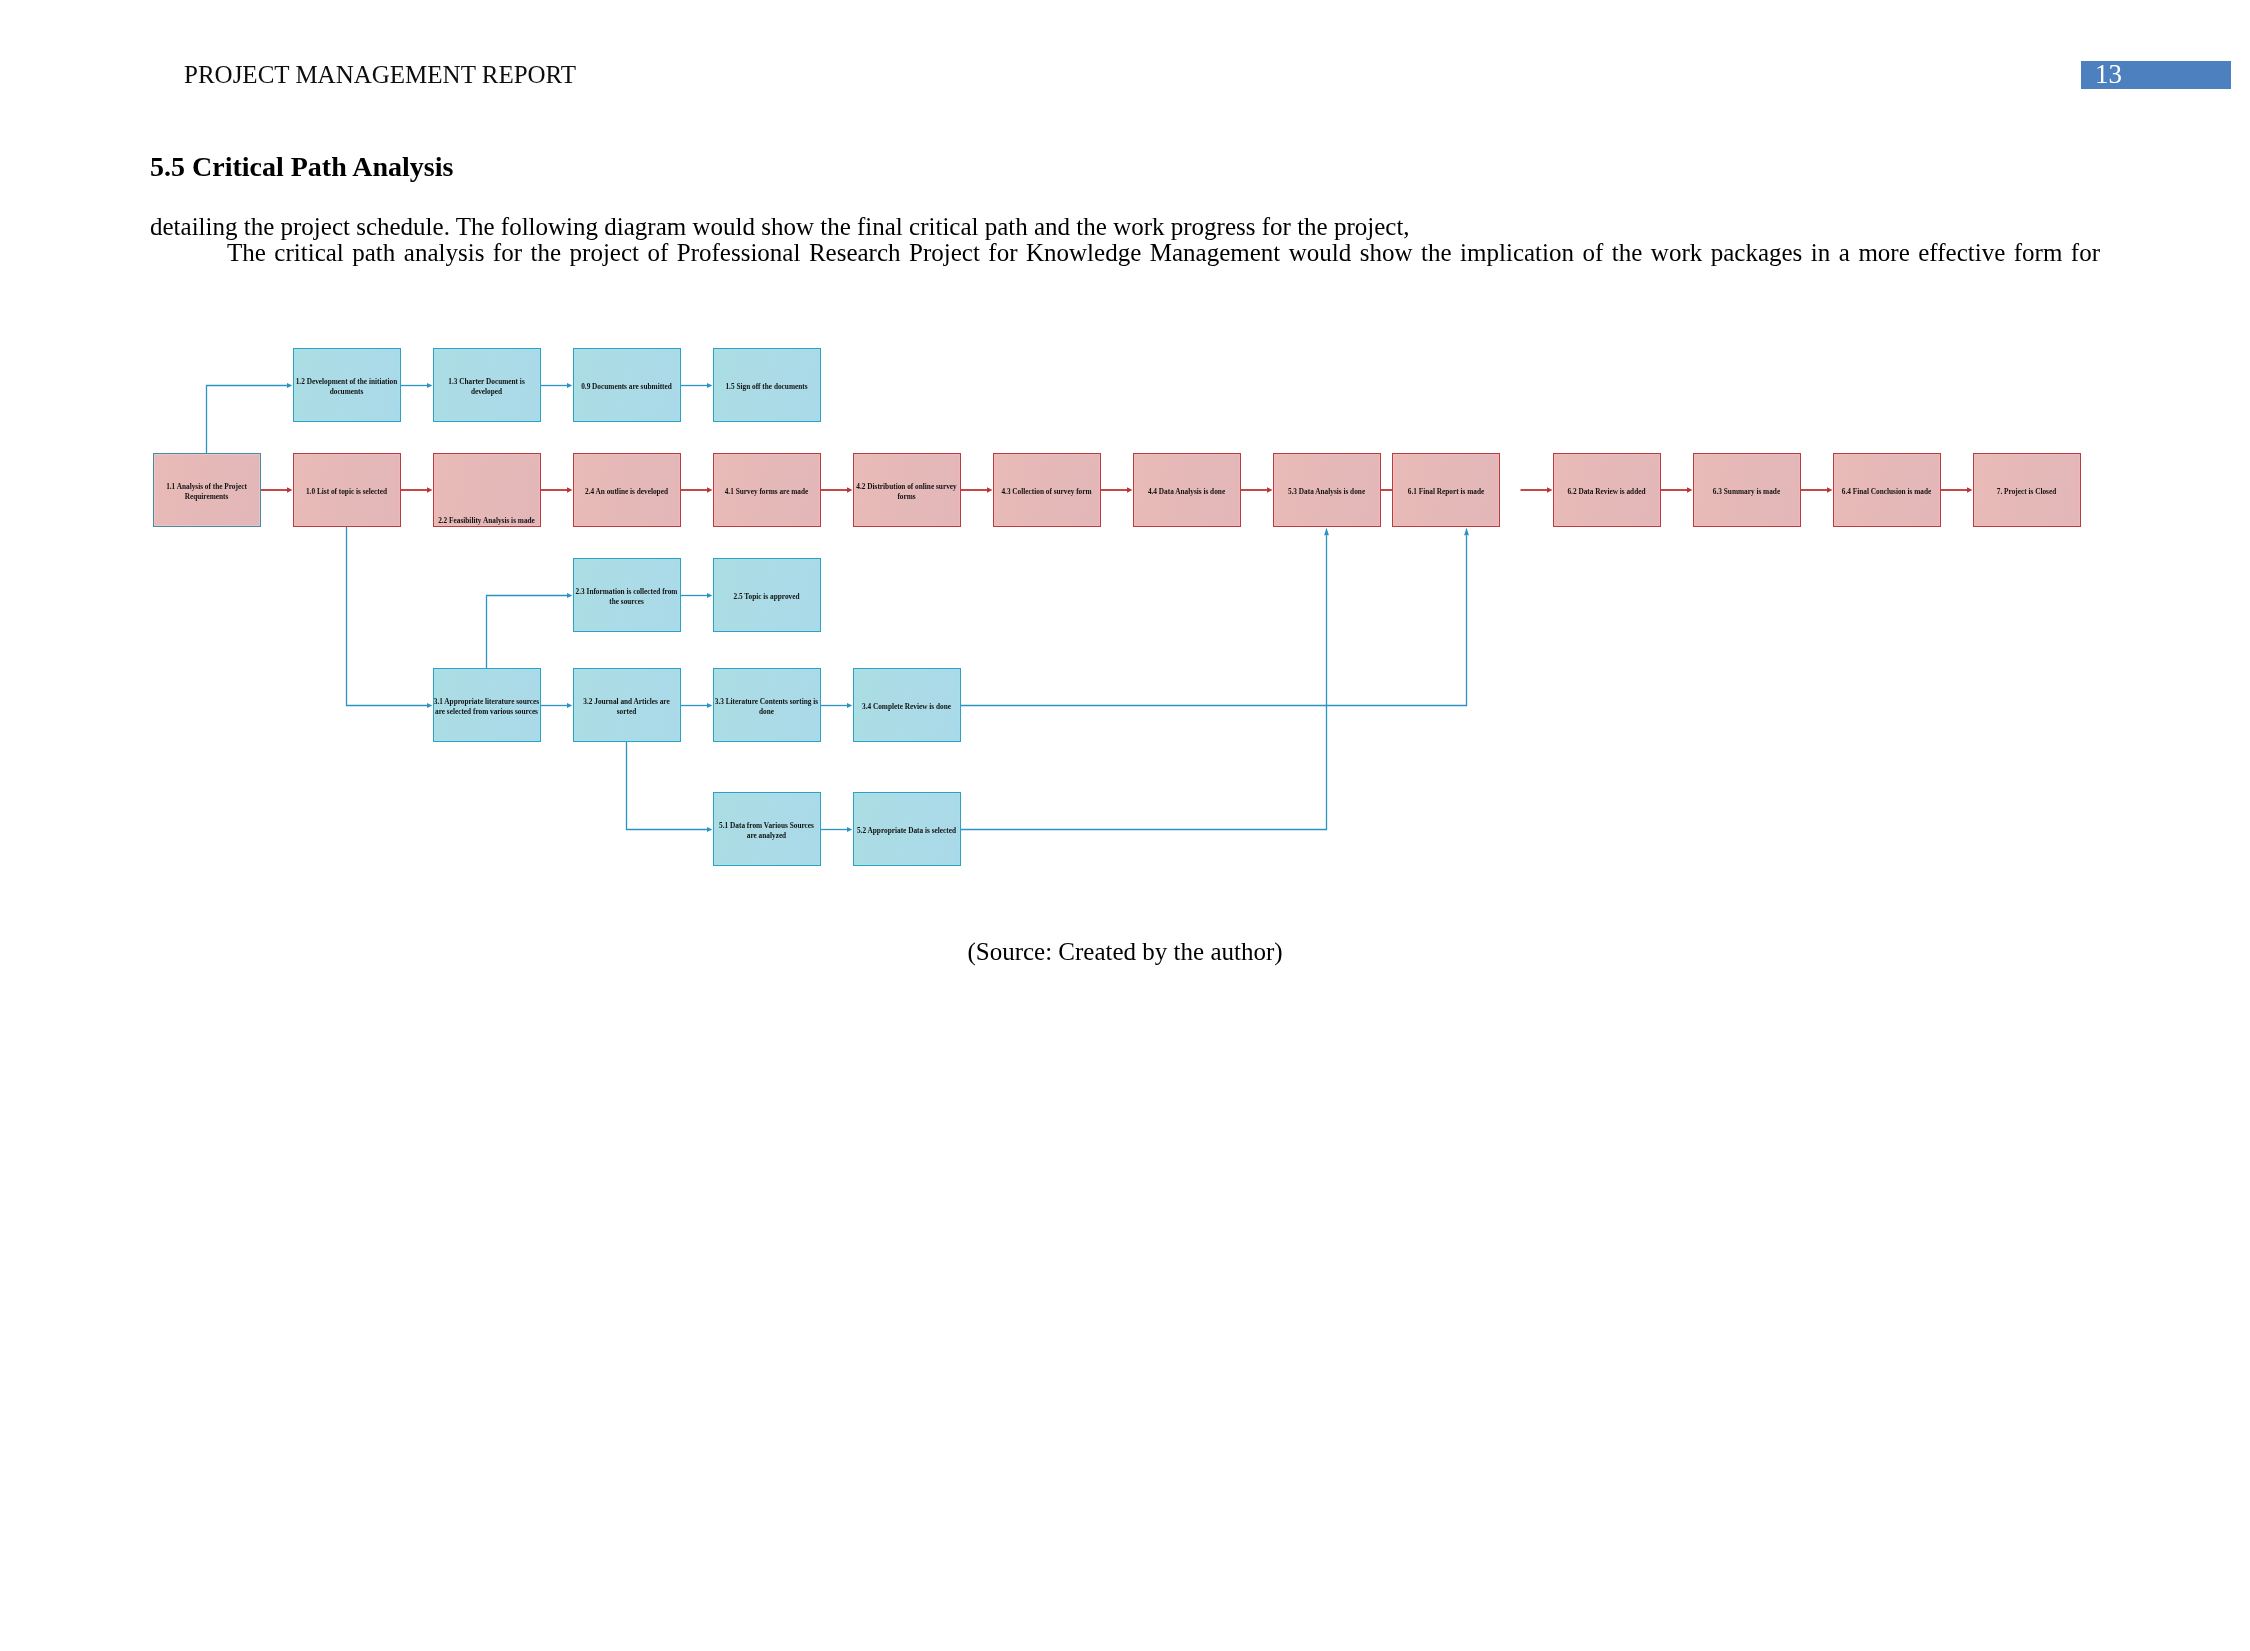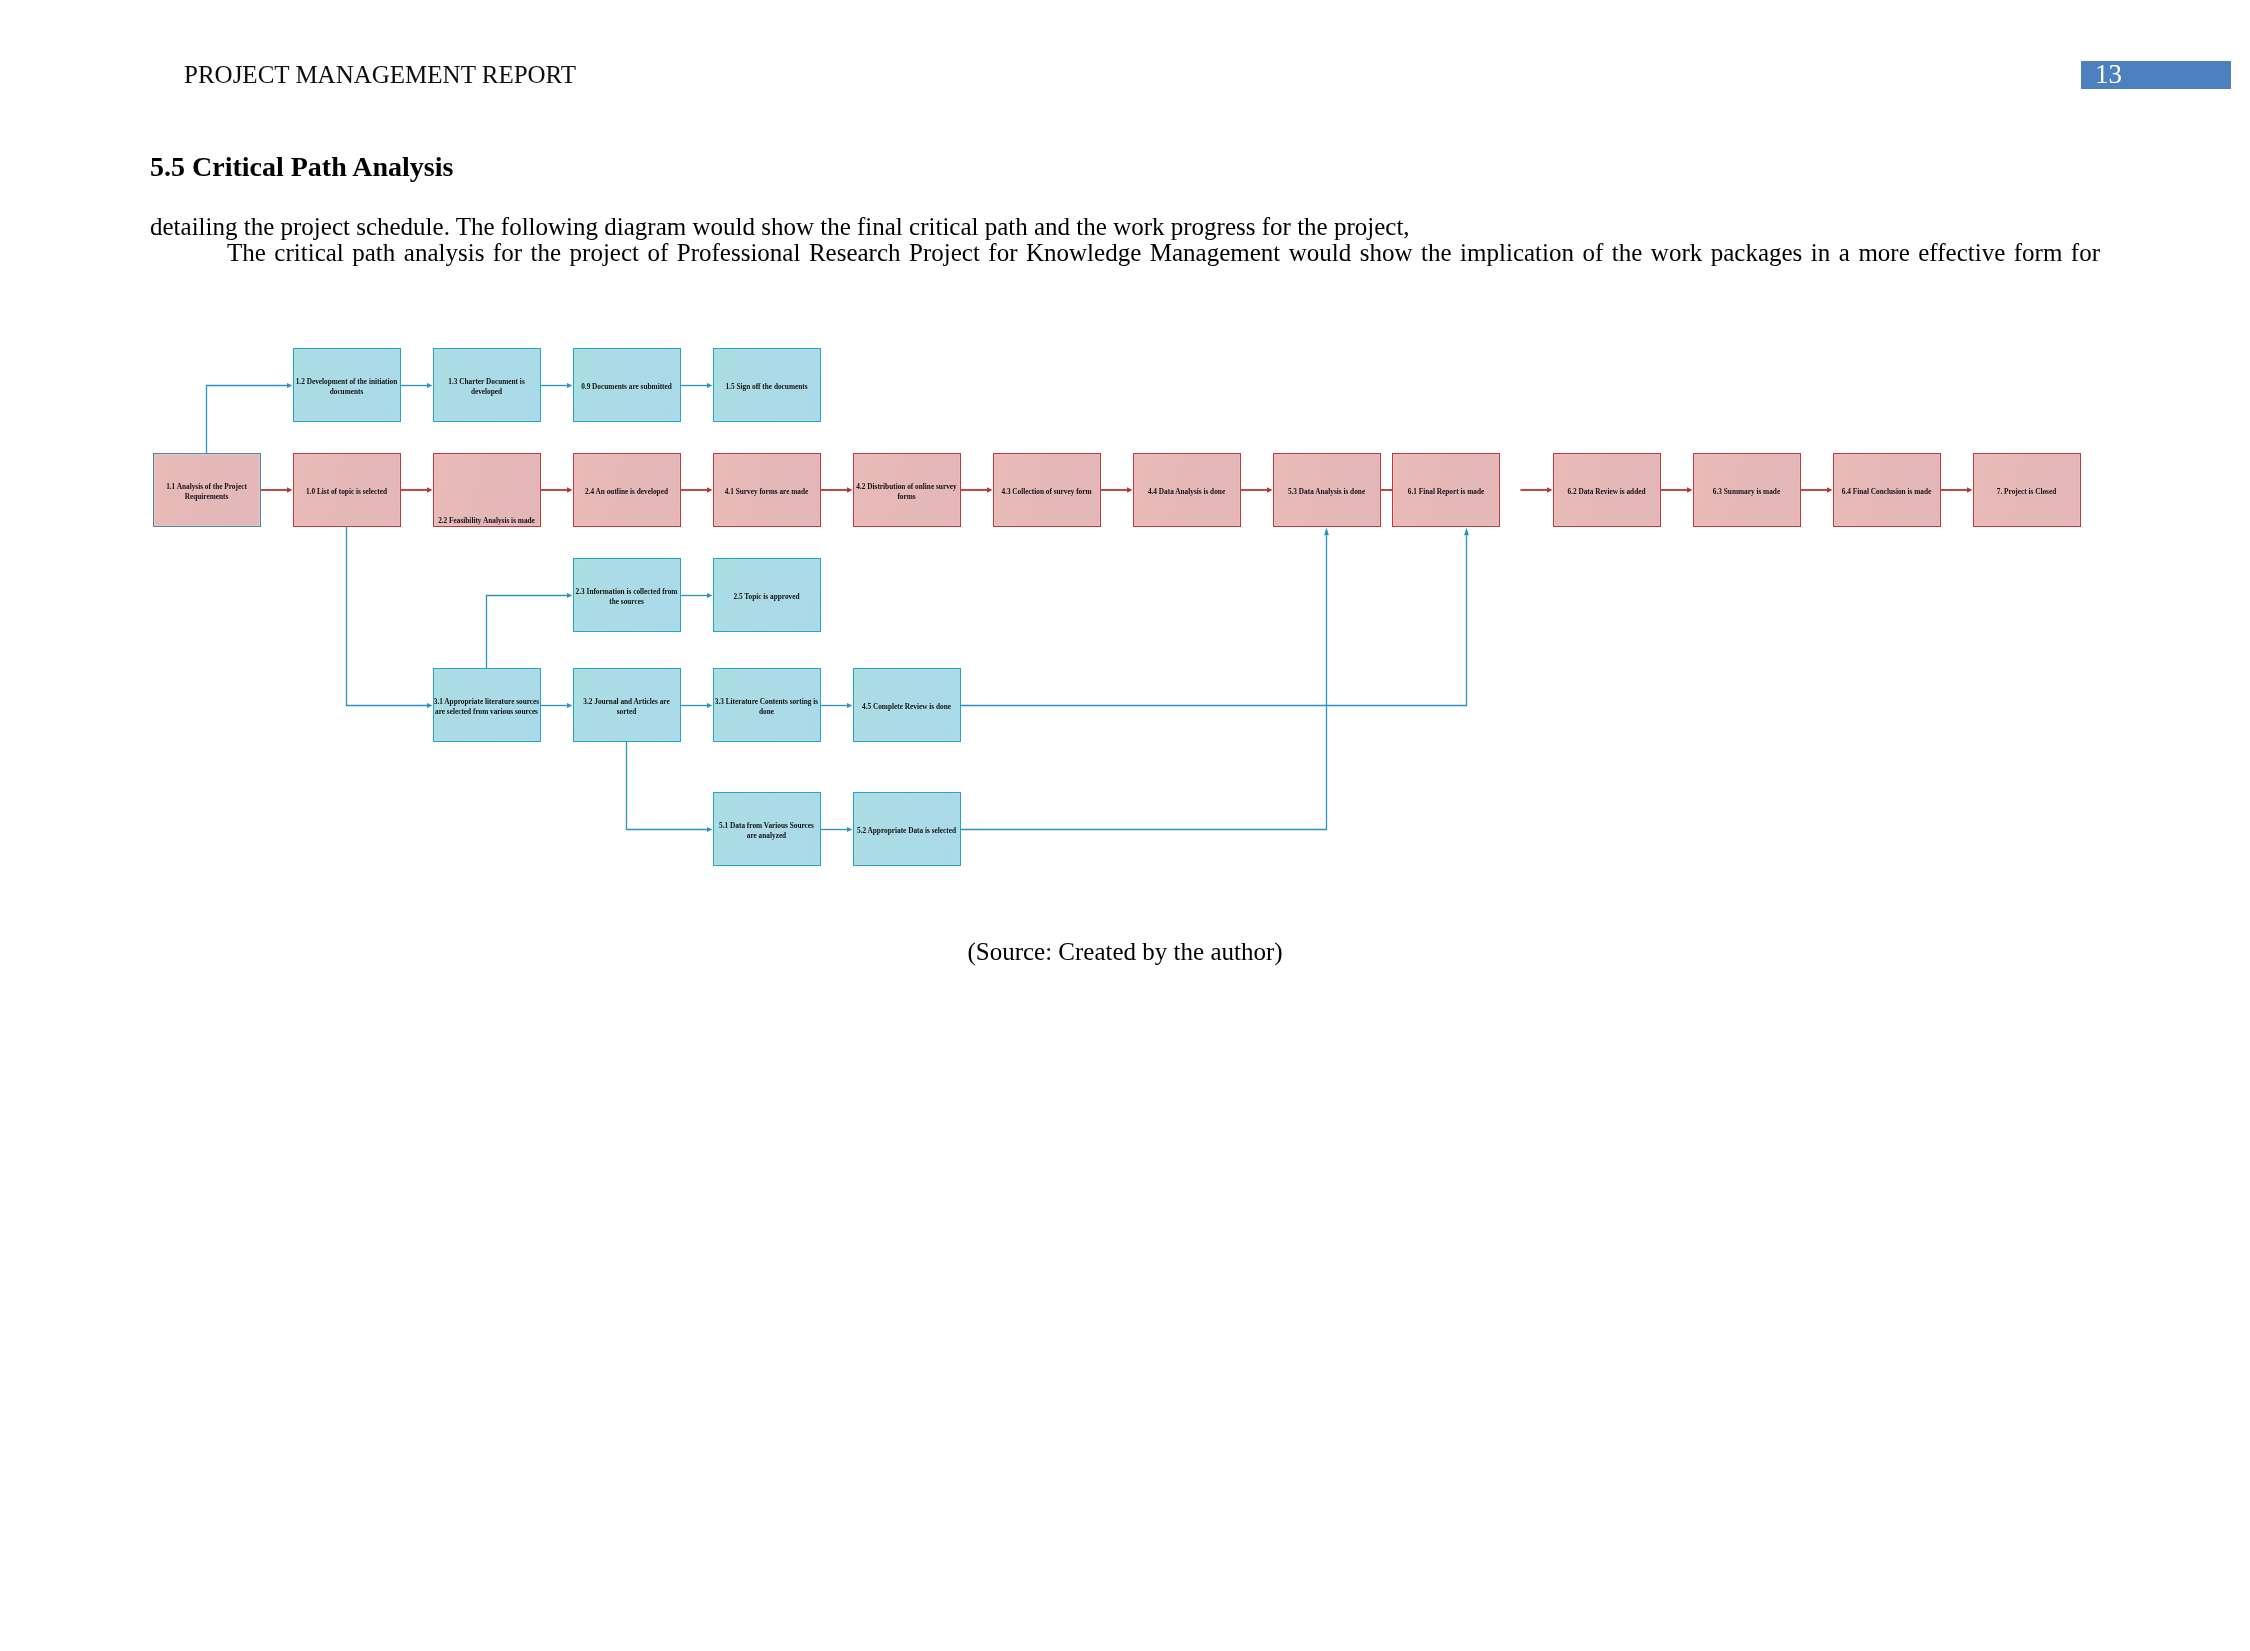--- a/index.html
+++ b/index.html
@@ -225,21 +225,21 @@
       <div class="nodebox blue" style="left: 432.5px; top: 668px; width: 108px; height: 74px;">
         <span>3.1 Appropriate literature sources are selected from various sources</span>
       </div>
       <div class="nodebox blue" style="left: 572.5px; top: 668px; width: 108px; height: 74px;">
         <span>3.2 Journal and Articles are sorted</span>
       </div>
       <div class="nodebox blue" style="left: 712.5px; top: 668px; width: 108px; height: 74px;">
         <span>3.3 Literature Contents sorting is done</span>
       </div>
       <div class="nodebox blue" style="left: 852.5px; top: 668px; width: 108px; height: 74px;">
-        <span>4.5 Complete Review is done</span>
+        <span>3.4 Complete Review is done</span>
       </div>
       <div class="nodebox blue" style="left: 712.5px; top: 792px; width: 108px; height: 74px;">
         <span>5.1 Data from Various Sources are analyzed</span>
       </div>
       <div class="nodebox blue" style="left: 852.5px; top: 792px; width: 108px; height: 74px;">
         <span>5.2 Appropriate Data is selected</span>
       </div>
     </div>
 
   <div class="fig-source">(Source: Created by the author)</div>

